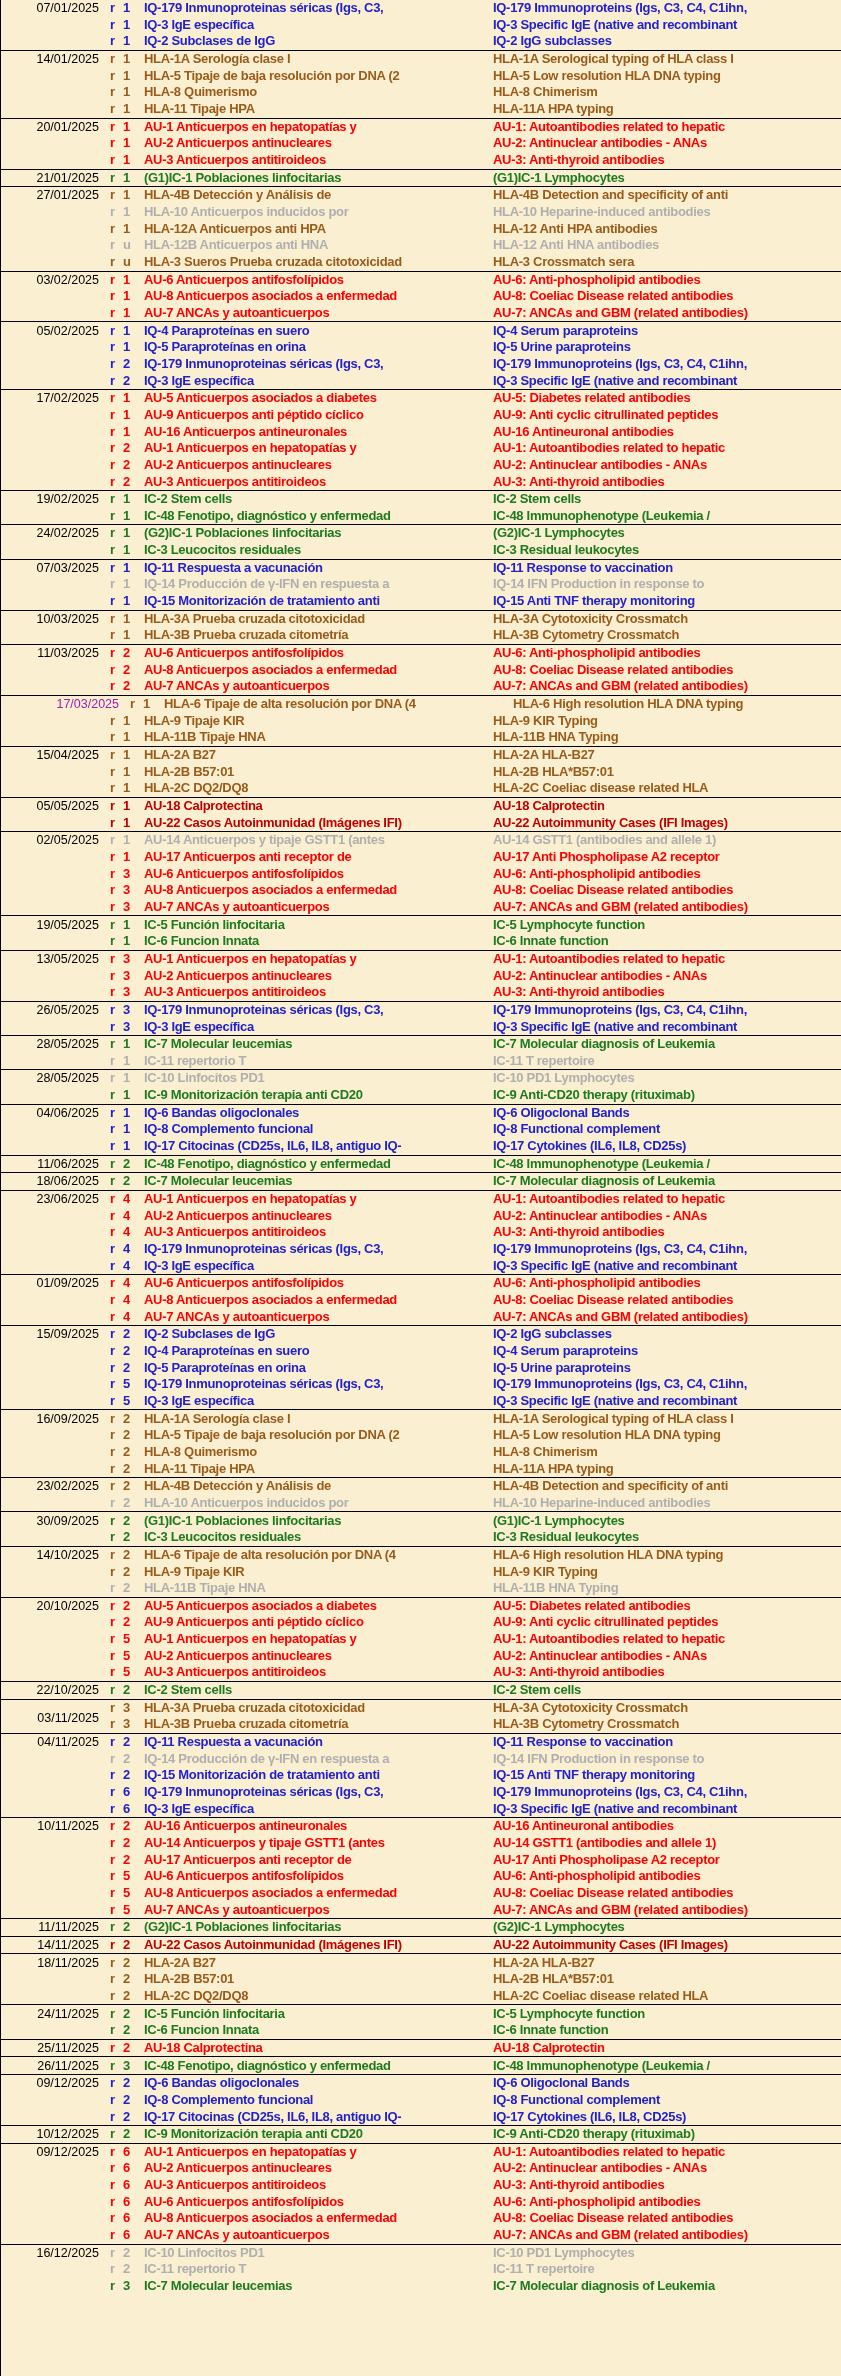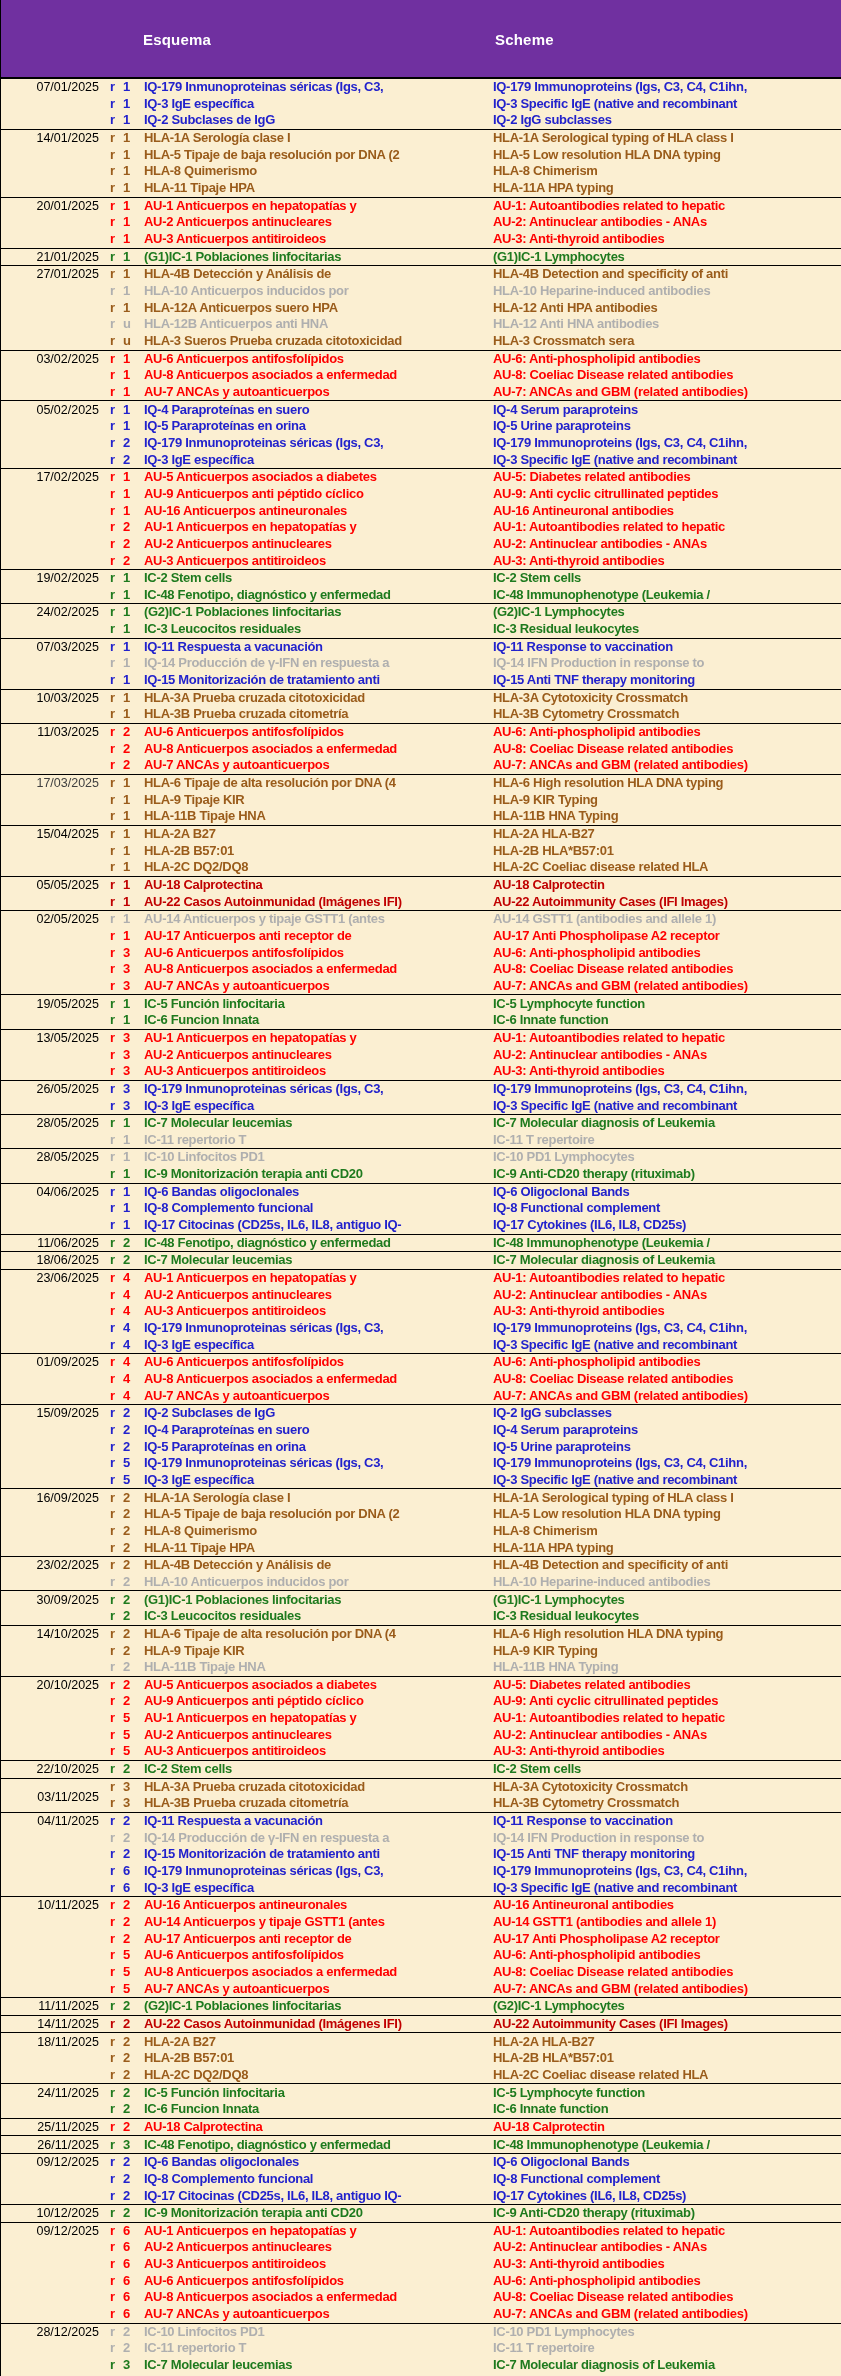--- a/index.html
+++ b/index.html
@@ -37,24 +37,20 @@
   }
   .cell-m { flex:0 0 13px; width:13px; margin-left:9px; }
   .cell-v { flex:0 0 21px; width:21px; }
   .cell-es { flex:0 0 349px; width:349px; overflow:hidden; }
   .cell-en { flex:1 1 auto; overflow:hidden; }
 </style>
 </head>
 <body>
 
 <div class="page" style="background: rgb(251, 239, 210); border-left-color: rgb(0, 0, 0);">
-  <div class="header" style="background: rgb(112, 48, 160); border-bottom-color: rgb(0, 0, 0);">
-    <div class="hlabel es" style="color: rgb(255, 255, 255);">Esquema</div>
-    <div class="hlabel en" style="color: rgb(255, 255, 255);">Scheme</div>
-  </div>
   <div class="tbody">
       <div class="group" style="border-bottom-color: rgb(0, 0, 0);">
         <div class="row">
           <div class="cell-date" style="color: rgb(0, 0, 0);">07/01/2025</div>
           <div class="cell-m" style="color: rgb(34, 34, 204);">r</div>
           <div class="cell-v" style="color: rgb(34, 34, 204);">1</div>
           <div class="cell-es" style="color: rgb(34, 34, 204);">IQ-179 Inmunoproteinas séricas (Igs, C3,</div>
           <div class="cell-en" style="color: rgb(34, 34, 204);">IQ-179 Immunoproteins (Igs, C3, C4, C1ihn,</div>
         </div>
         <div class="row">
@@ -146,21 +142,21 @@
           <div class="cell-date" style="color: rgb(0, 0, 0);"></div>
           <div class="cell-m" style="color: rgb(175, 175, 175);">r</div>
           <div class="cell-v" style="color: rgb(175, 175, 175);">1</div>
           <div class="cell-es" style="color: rgb(175, 175, 175);">HLA-10 Anticuerpos inducidos por</div>
           <div class="cell-en" style="color: rgb(175, 175, 175);">HLA-10 Heparine-induced antibodies</div>
         </div>
         <div class="row">
           <div class="cell-date" style="color: rgb(0, 0, 0);"></div>
           <div class="cell-m" style="color: rgb(154, 92, 27);">r</div>
           <div class="cell-v" style="color: rgb(154, 92, 27);">1</div>
-          <div class="cell-es" style="color: rgb(154, 92, 27);">HLA-12A Anticuerpos suero HPA</div>
+          <div class="cell-es" style="color: rgb(154, 92, 27);">HLA-12A Anticuerpos anti HPA</div>
           <div class="cell-en" style="color: rgb(154, 92, 27);">HLA-12 Anti HPA antibodies</div>
         </div>
         <div class="row">
           <div class="cell-date" style="color: rgb(0, 0, 0);"></div>
           <div class="cell-m" style="color: rgb(175, 175, 175);">r</div>
           <div class="cell-v" style="color: rgb(175, 175, 175);">u</div>
           <div class="cell-es" style="color: rgb(175, 175, 175);">HLA-12B Anticuerpos anti HNA</div>
           <div class="cell-en" style="color: rgb(175, 175, 175);">HLA-12 Anti HNA antibodies</div>
         </div>
         <div class="row">
@@ -357,21 +353,21 @@
         <div class="row">
           <div class="cell-date" style="color: rgb(0, 0, 0);"></div>
           <div class="cell-m" style="color: rgb(255, 0, 0);">r</div>
           <div class="cell-v" style="color: rgb(255, 0, 0);">2</div>
           <div class="cell-es" style="color: rgb(255, 0, 0);">AU-7 ANCAs y autoanticuerpos</div>
           <div class="cell-en" style="color: rgb(255, 0, 0);">AU-7: ANCAs and GBM (related antibodies)</div>
         </div>
       </div>
       <div class="group" style="border-bottom-color: rgb(0, 0, 0);">
         <div class="row">
-          <div class="cell-date" style="color: #404040;">17/03/2025</div>
+          <div class="cell-date" style="color: #a21caf; margin-left: 20px;">17/03/2025</div>
           <div class="cell-m" style="color: rgb(154, 92, 27);">r</div>
           <div class="cell-v" style="color: rgb(154, 92, 27);">1</div>
           <div class="cell-es" style="color: rgb(154, 92, 27);">HLA-6 Tipaje de alta resolución por DNA (4</div>
           <div class="cell-en" style="color: rgb(154, 92, 27);">HLA-6 High resolution HLA DNA typing</div>
         </div>
         <div class="row">
           <div class="cell-date" style="color: rgb(0, 0, 0);"></div>
           <div class="cell-m" style="color: rgb(154, 92, 27);">r</div>
           <div class="cell-v" style="color: rgb(154, 92, 27);">1</div>
           <div class="cell-es" style="color: rgb(154, 92, 27);">HLA-9 Tipaje KIR</div>
@@ -1060,21 +1056,21 @@
         <div class="row">
           <div class="cell-date" style="color: rgb(0, 0, 0);"></div>
           <div class="cell-m" style="color: rgb(255, 0, 0);">r</div>
           <div class="cell-v" style="color: rgb(255, 0, 0);">6</div>
           <div class="cell-es" style="color: rgb(255, 0, 0);">AU-7 ANCAs y autoanticuerpos</div>
           <div class="cell-en" style="color: rgb(255, 0, 0);">AU-7: ANCAs and GBM (related antibodies)</div>
         </div>
       </div>
       <div class="group" style="border-bottom-color: rgb(0, 0, 0);">
         <div class="row">
-          <div class="cell-date" style="color: rgb(0, 0, 0);">28/12/2025</div>
+          <div class="cell-date" style="color: rgb(0, 0, 0);">16/12/2025</div>
           <div class="cell-m" style="color: rgb(175, 175, 175);">r</div>
           <div class="cell-v" style="color: rgb(175, 175, 175);">2</div>
           <div class="cell-es" style="color: rgb(175, 175, 175);">IC-10 Linfocitos PD1</div>
           <div class="cell-en" style="color: rgb(175, 175, 175);">IC-10 PD1 Lymphocytes</div>
         </div>
         <div class="row">
           <div class="cell-date" style="color: rgb(0, 0, 0);"></div>
           <div class="cell-m" style="color: rgb(175, 175, 175);">r</div>
           <div class="cell-v" style="color: rgb(175, 175, 175);">2</div>
           <div class="cell-es" style="color: rgb(175, 175, 175);">IC-11 repertorio T</div>

